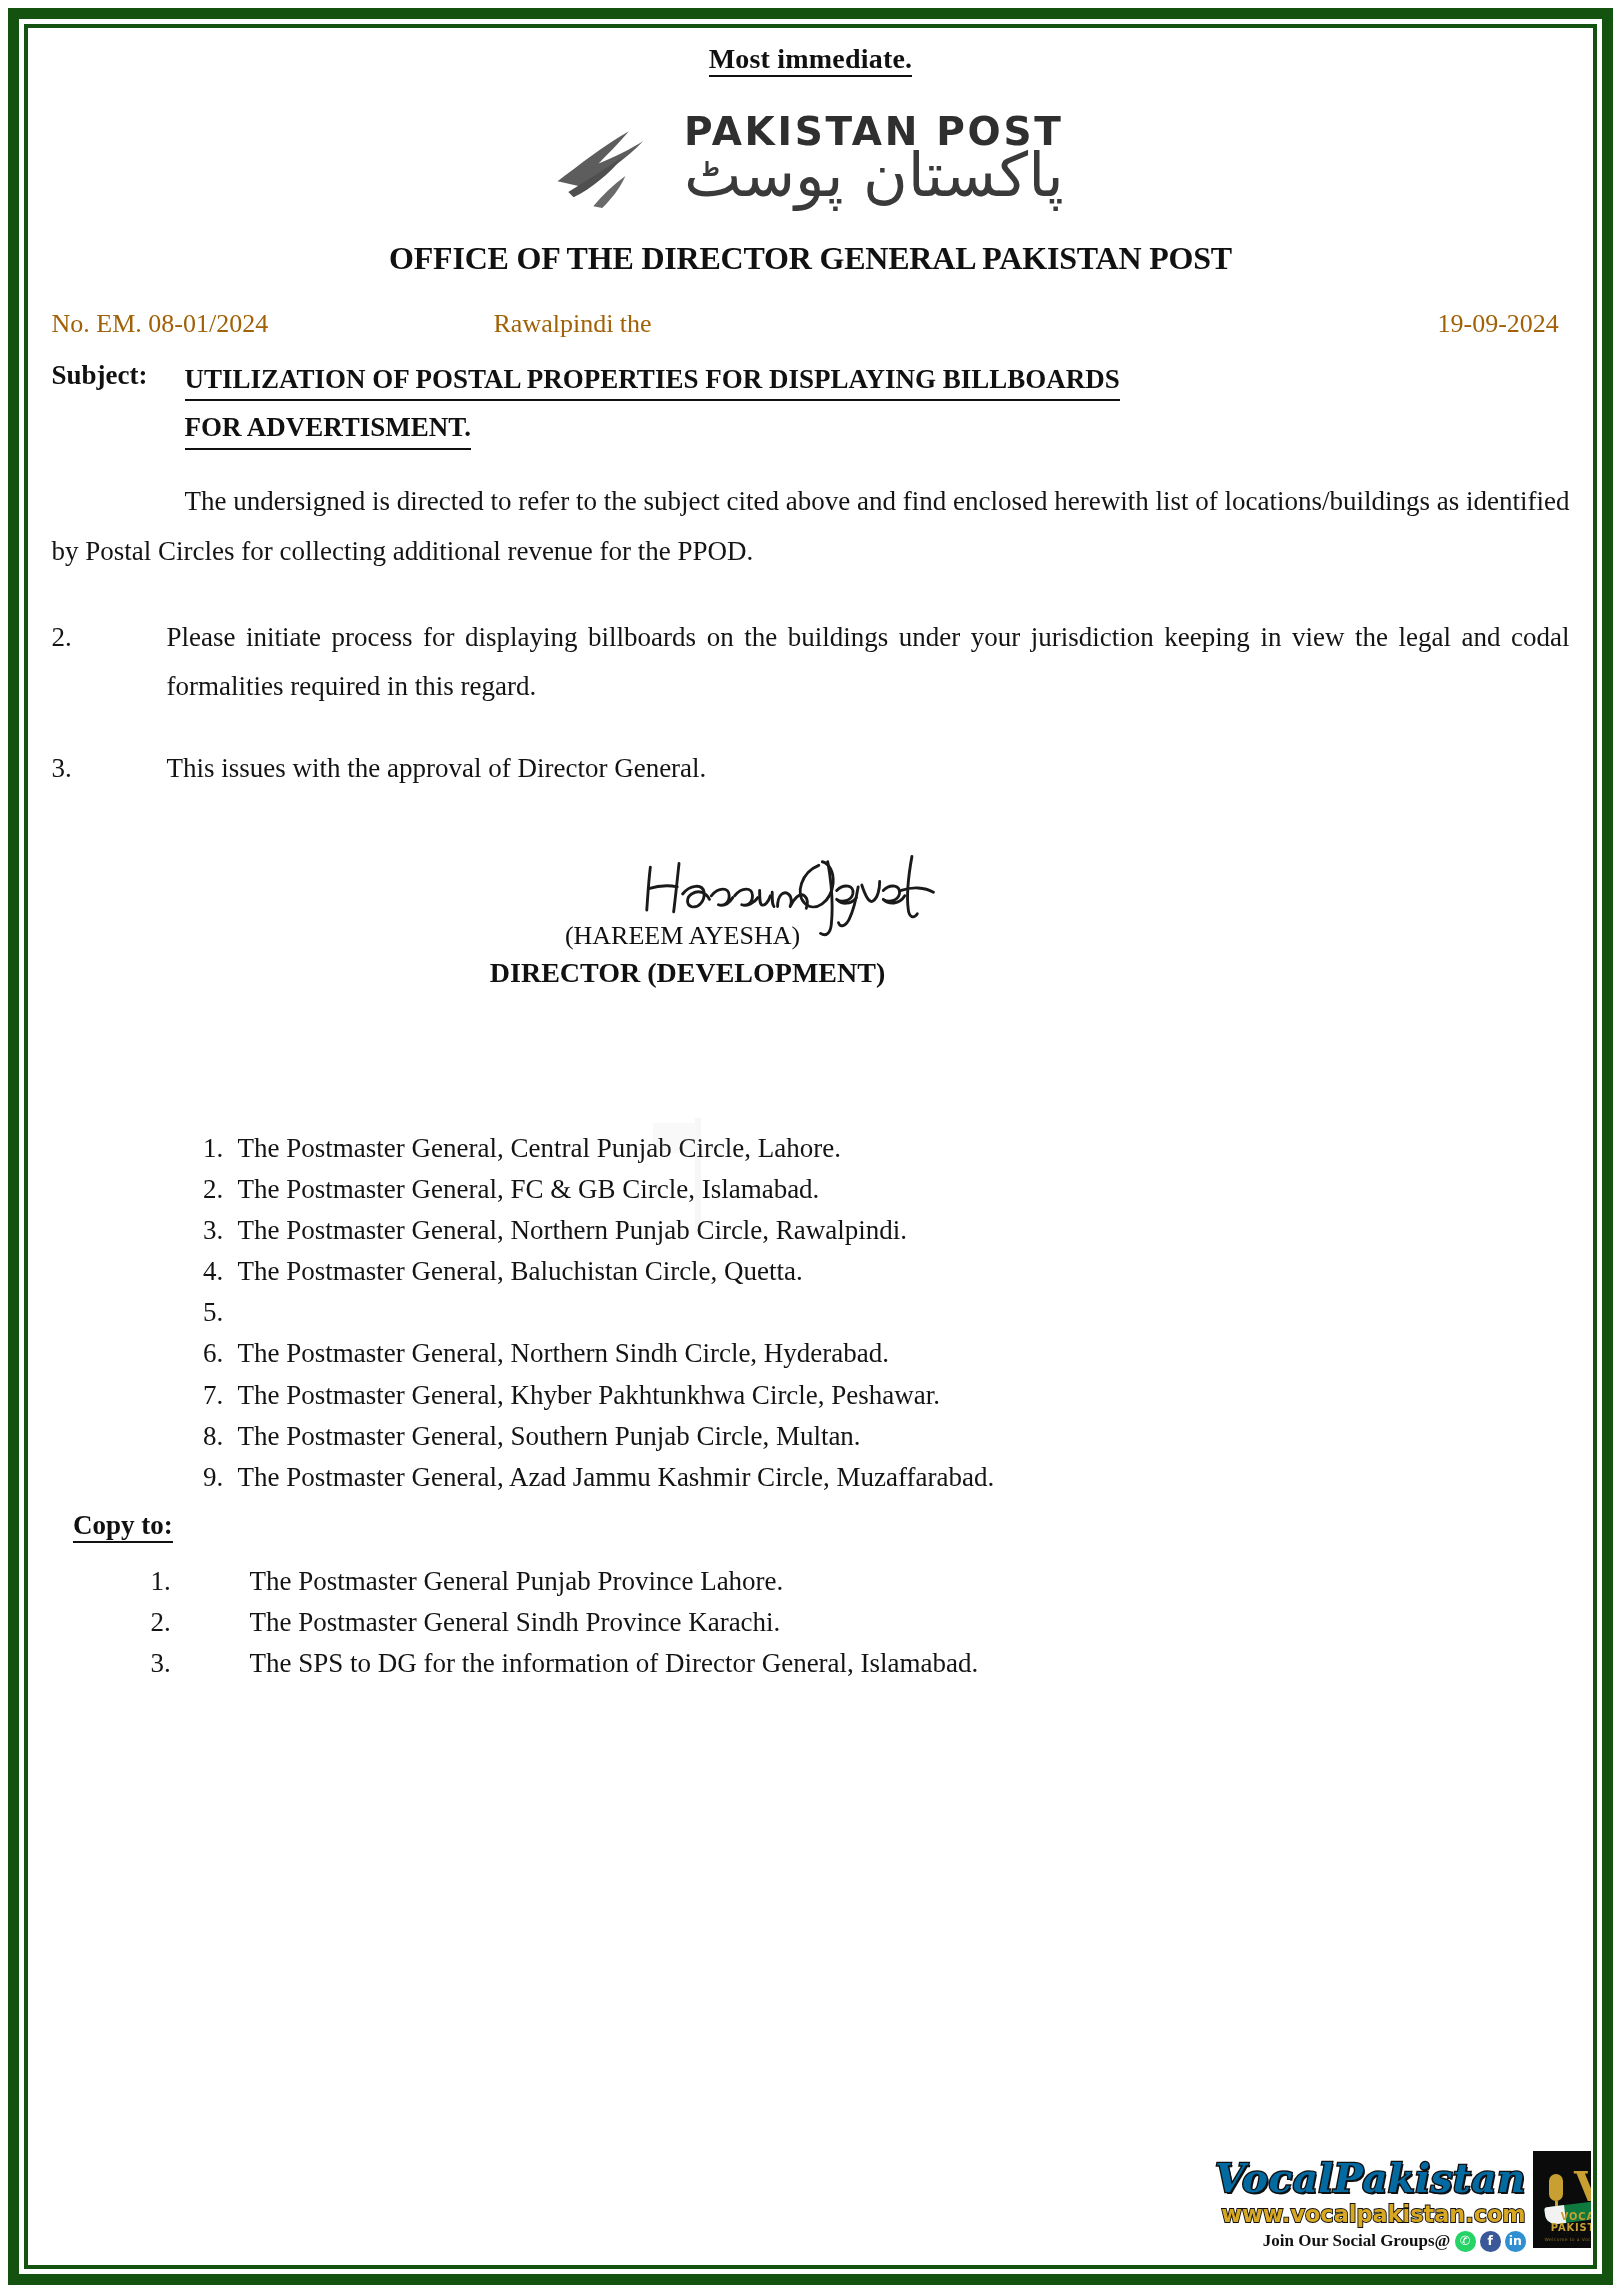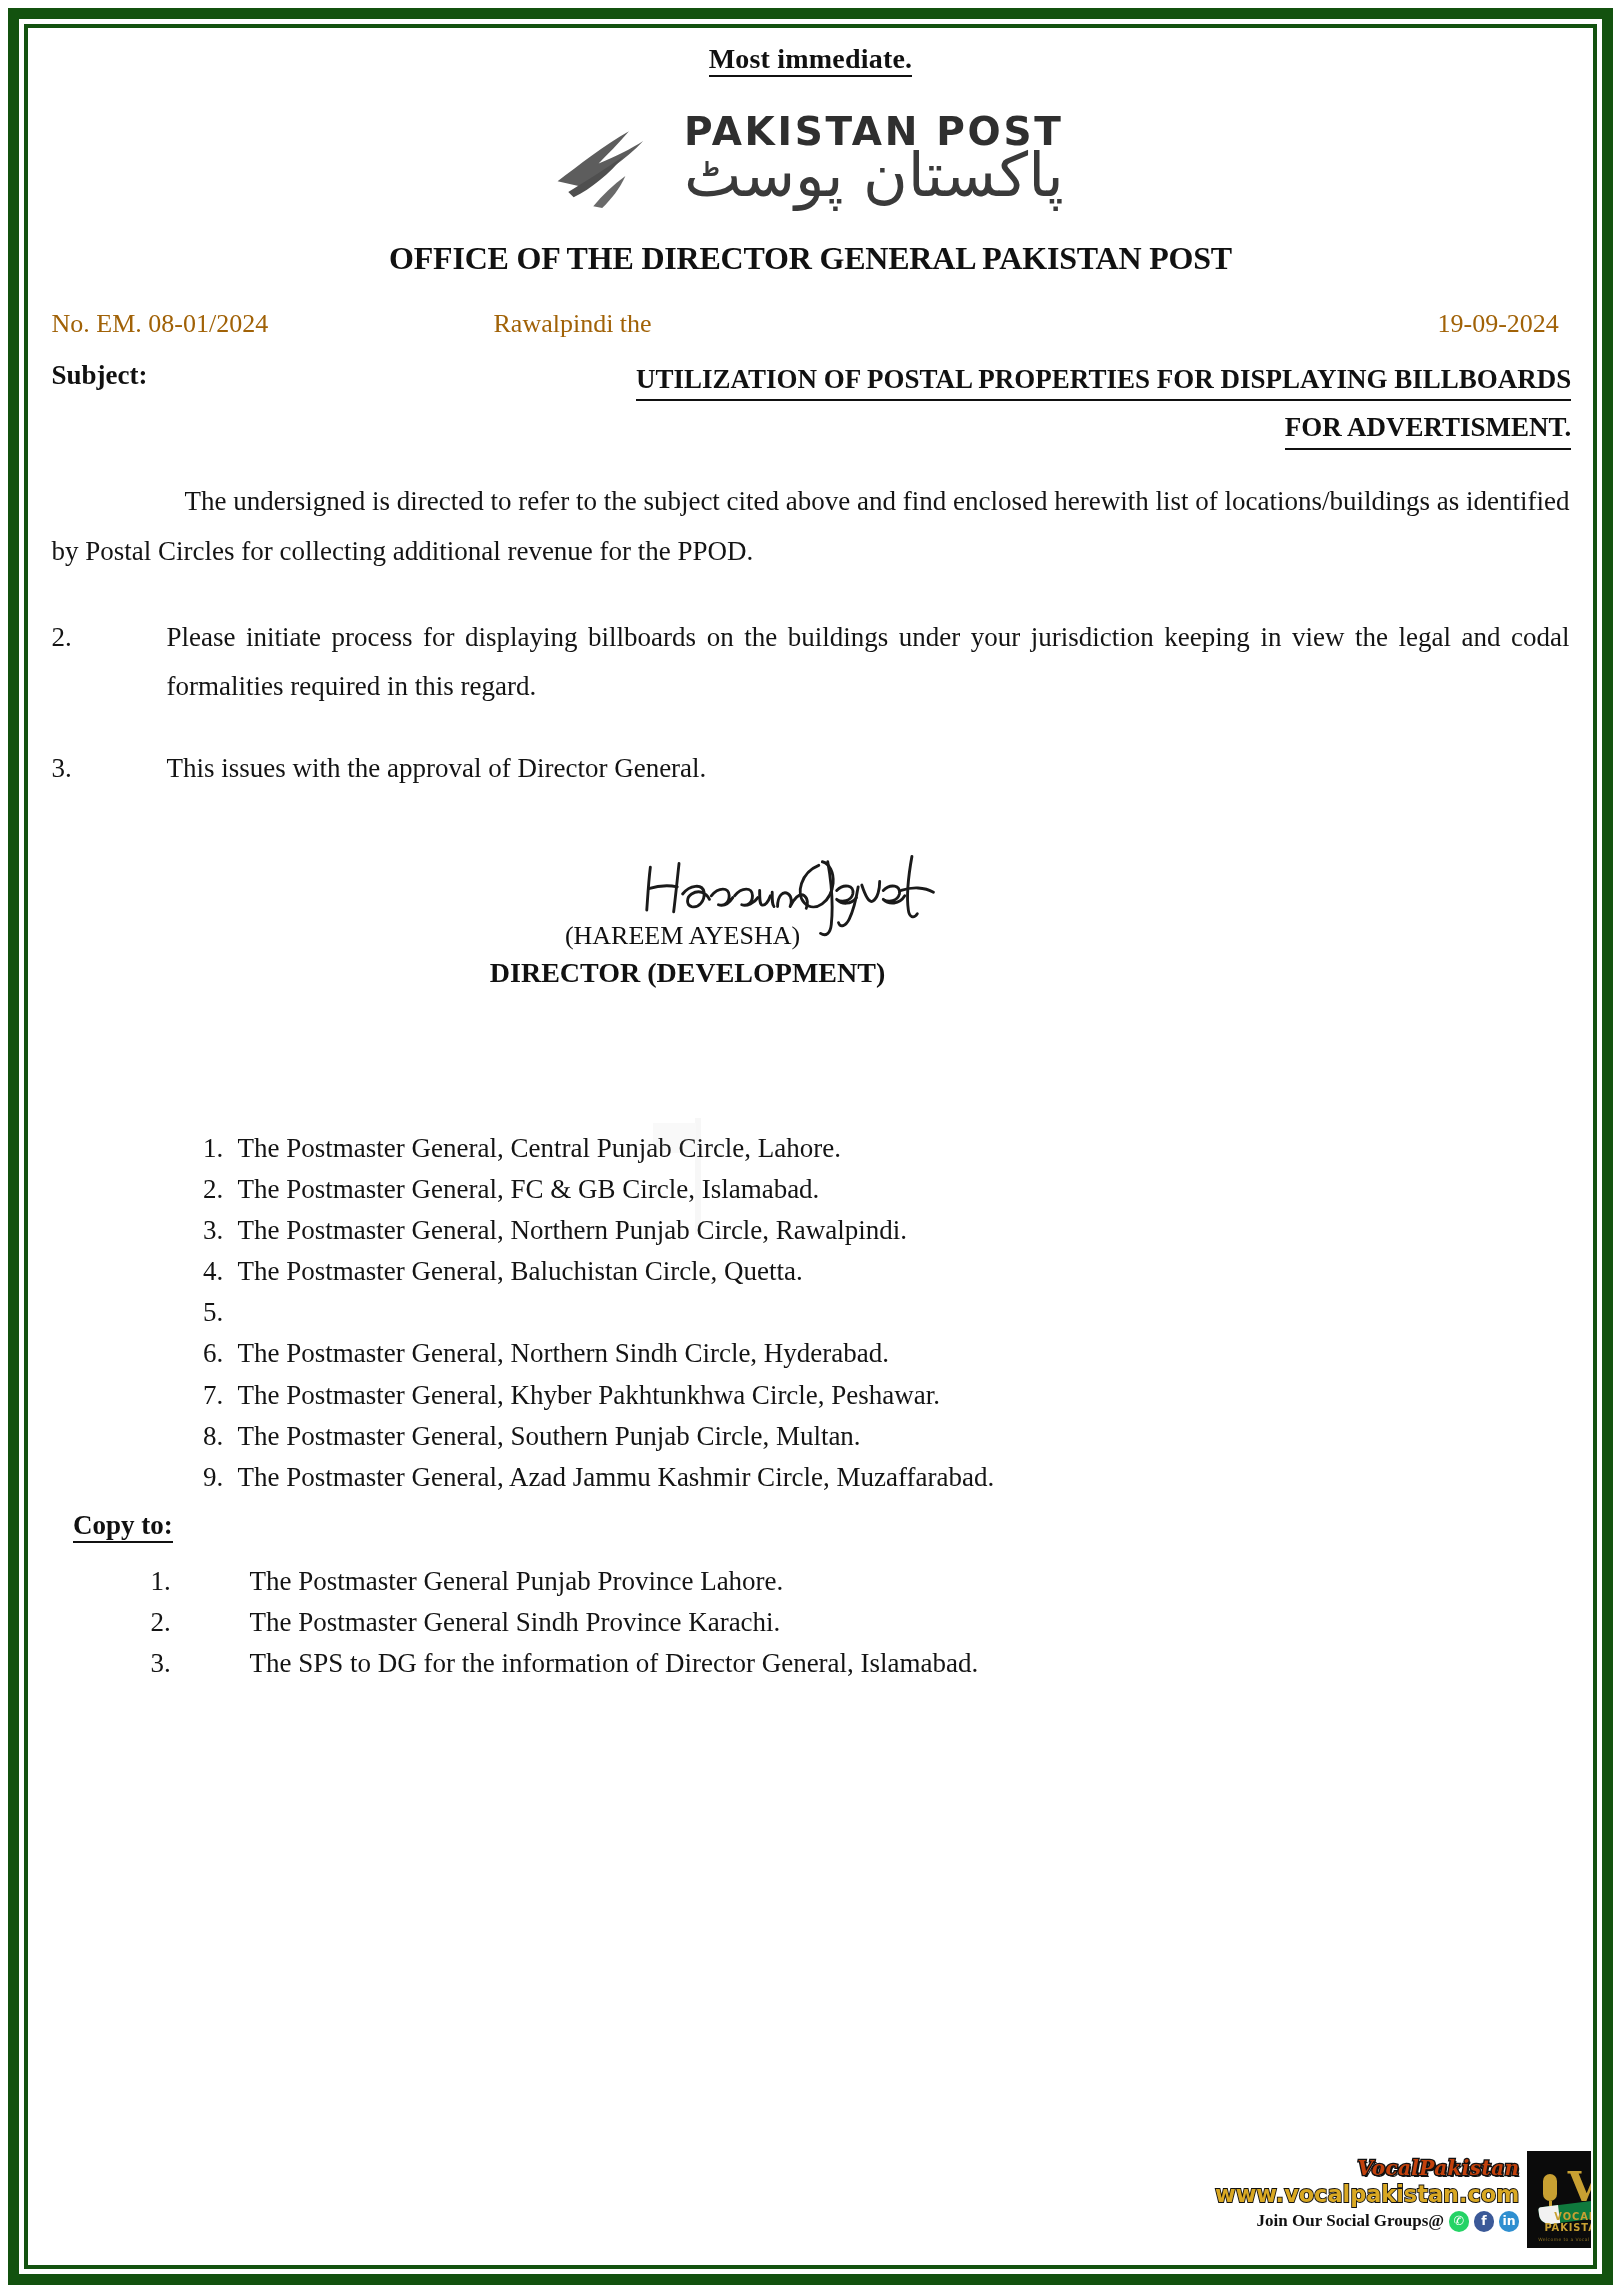--- a/index.html
+++ b/index.html
@@ -151,21 +151,20 @@
     font-size: 27px;
     font-weight: bold;
     color: #111;
   }
   .subject-body {
     flex: 1;
     font-size: 27px;
     font-weight: bold;
     line-height: 1.42;
     color: #111;
-    text-align: right;
   }
   .subject-body .ln {
     display: inline-block;
     border-bottom: 2.7px solid #111;
     padding-bottom: 0.9px;
   }
   .subject-body .ln.l2 { margin-top: 7.2px; }
 
   
   .body-area { padding: 0 21.5px 0 21.5px; }
@@ -289,22 +288,22 @@
   .wm-text {
     flex: 1;
     padding-top: 7.2px;
     text-align: right;
     padding-right: 7.2px;
   }
   .wm-brand {
     font-family: "DejaVu Serif", "Liberation Serif", serif;
     font-style: italic;
     font-weight: bold;
-    font-size: 20px;
-    color: #c2410c;
+    font-size: 39px;
+    color: #0369a1;
     letter-spacing: 0.4px;
     line-height: 1.05;
     -webkit-text-stroke: 2.7px #111;
     paint-order: stroke fill;
     text-shadow: 1.8px 1.8px 0 #111;
   }
   .wm-url {
     font-family: "DejaVu Sans", "Liberation Sans", sans-serif;
     font-weight: bold;
     font-size: 22.4px;

